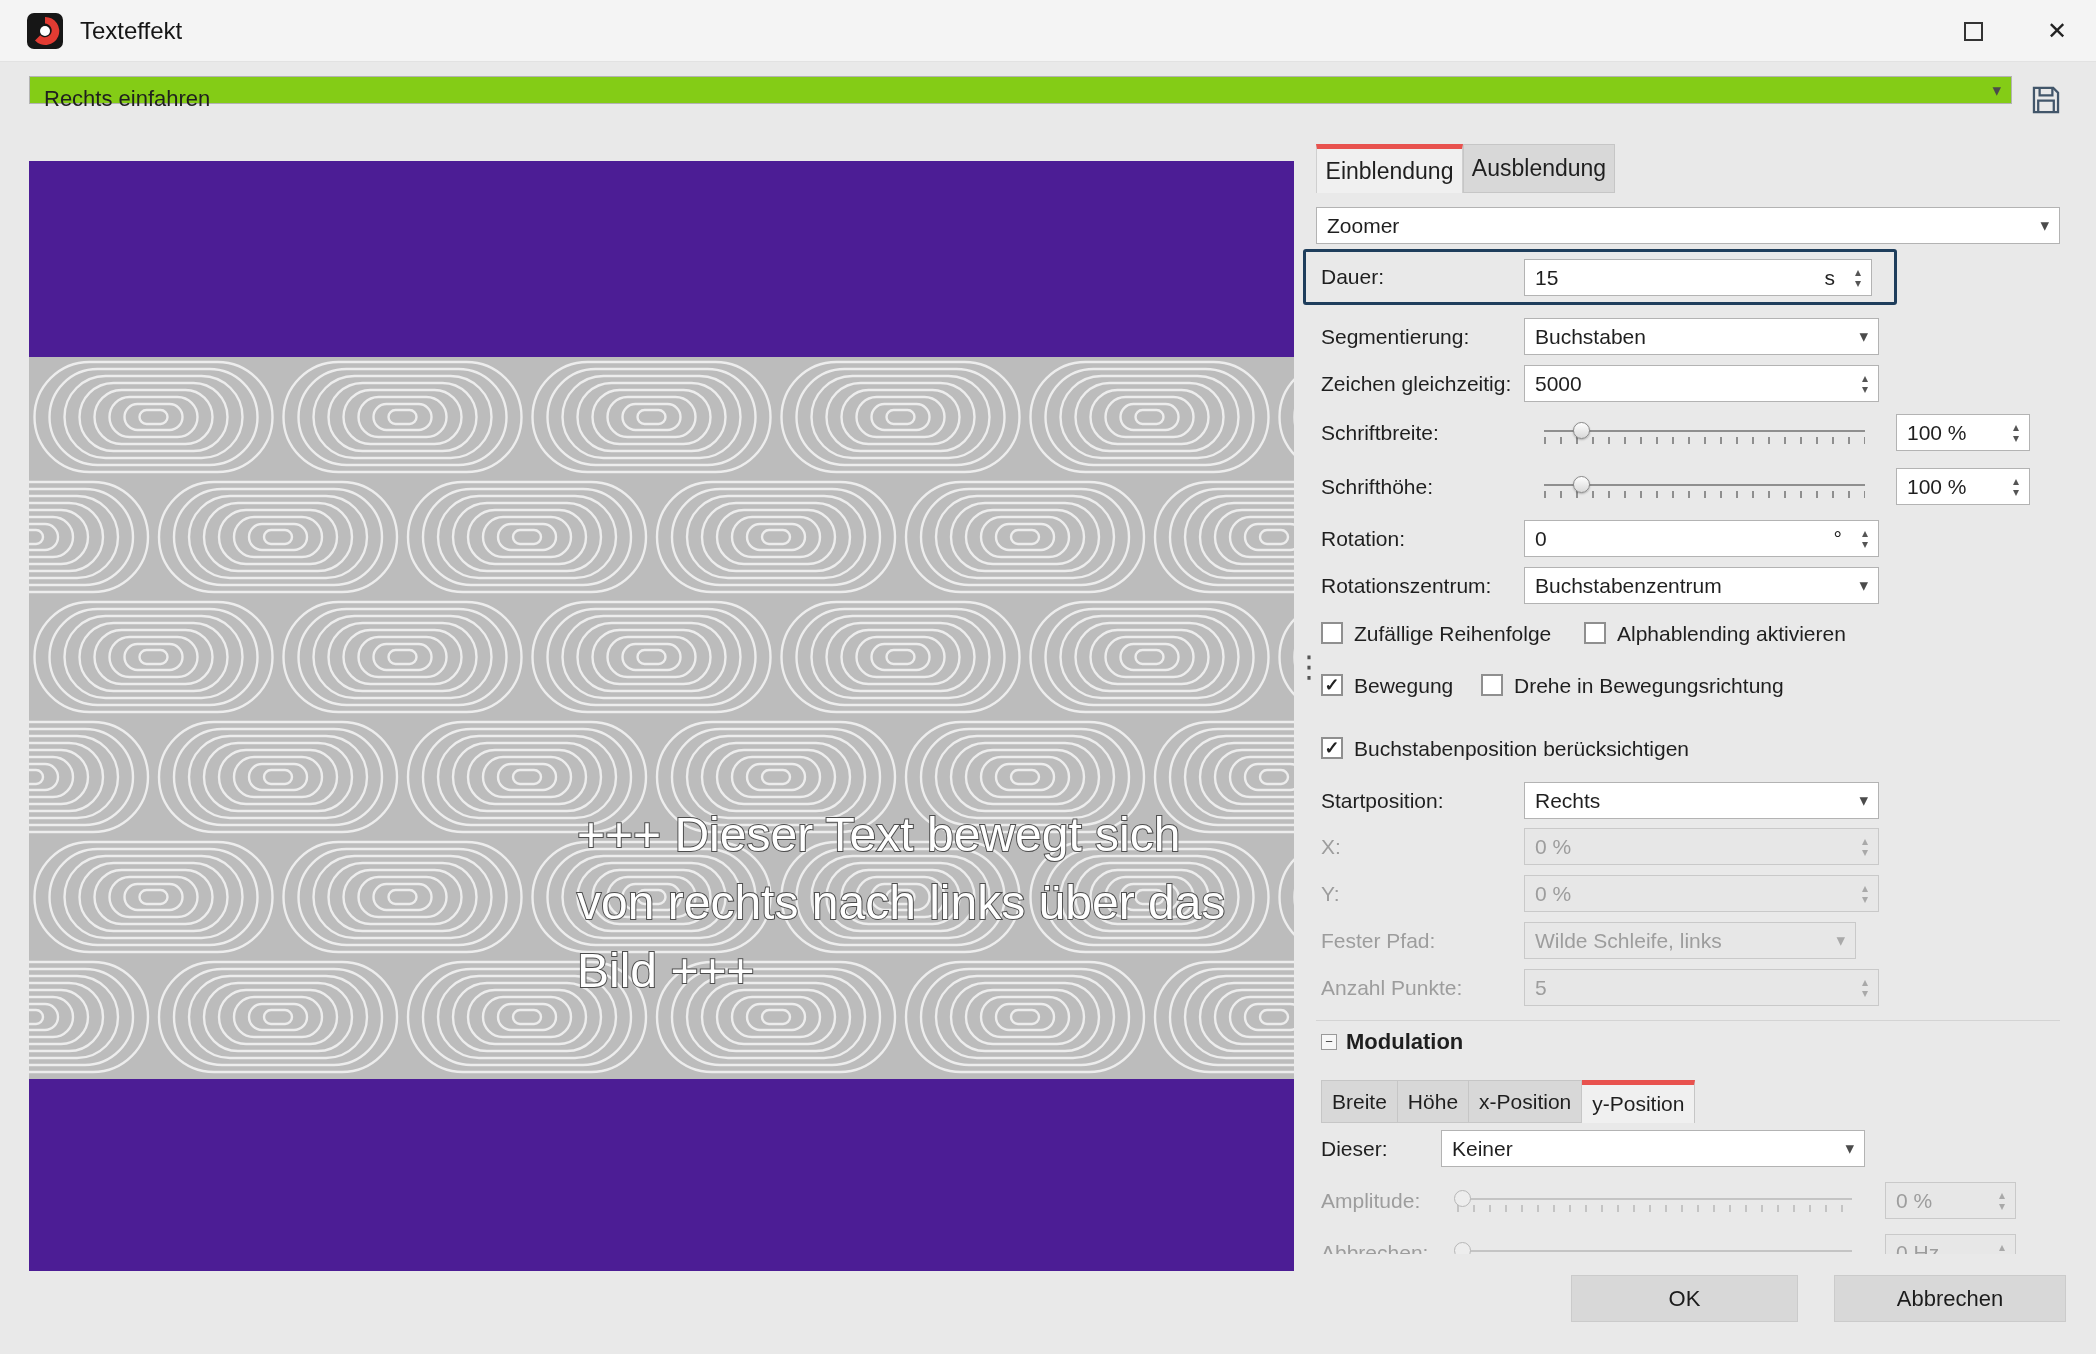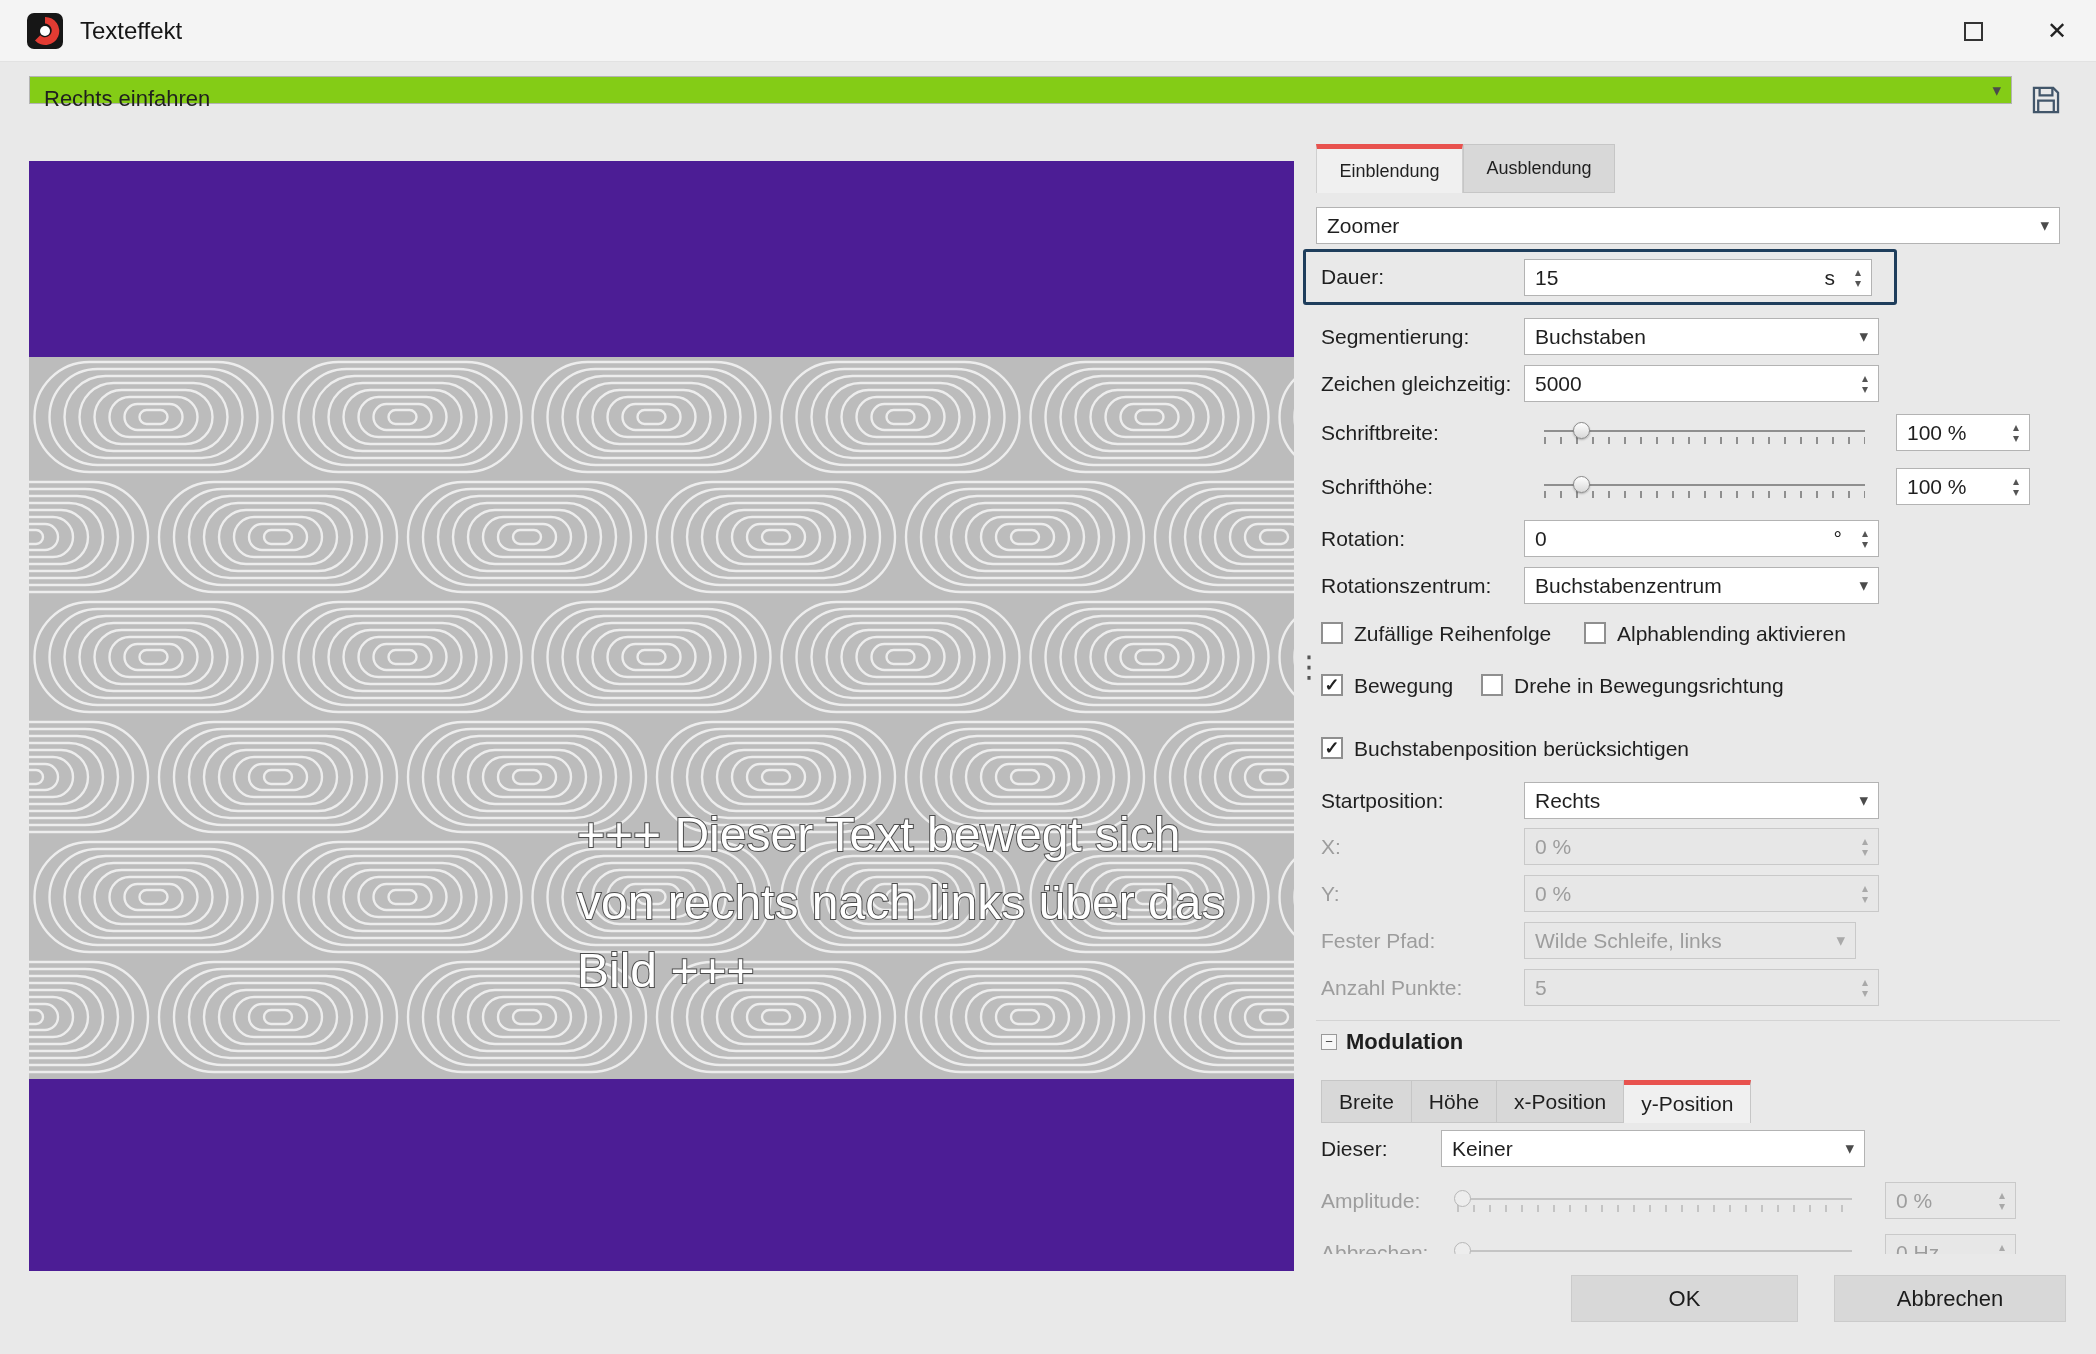--- a/index.html
+++ b/index.html
@@ -26,21 +26,21 @@
   .dda { position:absolute; right:10px; top:0; height:100%; display:flex; align-items:center; color:#4b4b4b; font-size:17px; }
   .save-btn { position:absolute; left:2023px; top:77px; width:46px; height:46px; display:flex; align-items:center; justify-content:center; background:transparent; border:none; }
   
   .preview { position:absolute; left:29px; top:144px; width:1265px; height:1110px; background:#4c1d95; overflow:hidden;margin-top:17px; }
   .pattern-band { position:absolute; left:0; top:196px; width:1265px; height:722px; }
   .overlay-text { position:absolute; left:548px; top:640px; font-size:48px; line-height:68px; color:#fff;
                   -webkit-text-stroke:2px #4d4d4d; paint-order:stroke fill; font-weight:500; white-space:nowrap; }
   .splitter { position:absolute; left:1294px; top:660px; font-size:30px; line-height:14px; color:#555; z-index:6; letter-spacing:0; }
   
   .panel { position:absolute; left:1302px; top:144px; width:758px; height:1110px; overflow:hidden; }
-  .tab { position:absolute; top:0; height:49px; display:flex; align-items:center; justify-content:center; font-size:18px;
+  .tab { position:absolute; top:0; height:49px; display:flex; align-items:center; justify-content:center; font-size:23px;
          background:#d8d8d8; border:1px solid #c6c6c6; cursor:default; }
   .tab.active { background:#f0f0f0; border:1px solid #cfcfcf; border-top:5px solid #e8524e; border-bottom:none; }
   .lbl { position:absolute; font-size:21px; line-height:37px; white-space:nowrap; color:#1f1f1f; }
   .lbl.dis { color:#9d9d9d; }
   .box { position:absolute; height:37px; background:#fff; border:1px solid #b3b3b3;text-align:right; }
   .box .val { position:absolute; left:10px; top:0; line-height:35px; font-size:21px; white-space:nowrap; }
   .box .unit { position:absolute; right:36px; top:0; line-height:35px; font-size:21px; }
   .box.dis { background:#e7e7e7; border-color:#c9c9c9; }
   .box.dis .val, .box.dis .unit { color:#9d9d9d; }
   .box.dis .spin, .box.dis .dda { color:#a9a9a9; }
@@ -57,21 +57,21 @@
   .handle { position:absolute; top:8px; width:17px; height:17px; border-radius:50%;
             background:linear-gradient(#fefefe,#d9d9d9); border:1px solid #8a8a8a; box-shadow:0 1px 2px rgba(0,0,0,.25); }
   .slider.sl-dis .track { background:#c4c4c4; }
   .slider.sl-dis .ticks { background:repeating-linear-gradient(90deg,#c4c4c4 0,#c4c4c4 1.6px,transparent 1.6px,transparent 16px); }
   .slider.sl-dis .handle { border-color:#b7b7b7; background:#ededed; box-shadow:none; }
   .mod-divider { position:absolute; left:14px; top:876px; width:744px; height:1px; background:#d4d4d4; }
   .mod-collapse { position:absolute; left:19px; top:890px; width:16px; height:16px; border:1px solid #999; background:#f7f7f7;
                   font-size:13px; line-height:13px; text-align:center; color:#444; }
   .mod-title { position:absolute; left:44px; top:884px; font-size:22px; font-weight:bold; line-height:28px; }
   .modtabs { position:absolute; left:19px; top:936px; height:43px; display:flex; }
-  .mtab { height:43px; padding:0 17px; display:flex; align-items:center; font-size:21px; background:#d8d8d8;
+  .mtab { height:43px; padding:0 10px; display:flex; align-items:center; font-size:21px; background:#d8d8d8;
           border:1px solid #c6c6c6; border-left:none; cursor:default; }
   .mtab:first-child { border-left:1px solid #c6c6c6; }
   .mtab.active { background:#f0f0f0; border-top:5px solid #e8524e; border-bottom:none; }
   
   .fbtn { position:absolute; height:47px; background:#d8d8d8; border:1px solid #cbcbcb; display:flex; align-items:center; justify-content:center; font-size:22px; color:#1c1c1c; cursor:default; }
   #btn-ok { left:1571px; top:1275px; width:227px; }
   #btn-cancel { left:1834px; top:1275px; width:232px;text-align:center; }
 </style>
 </head>
 <body>

